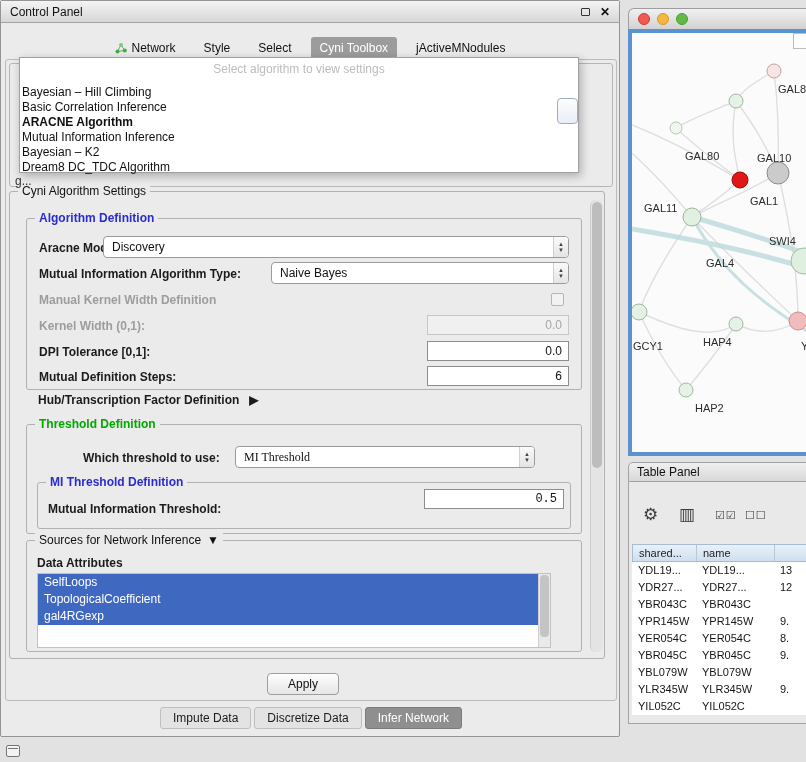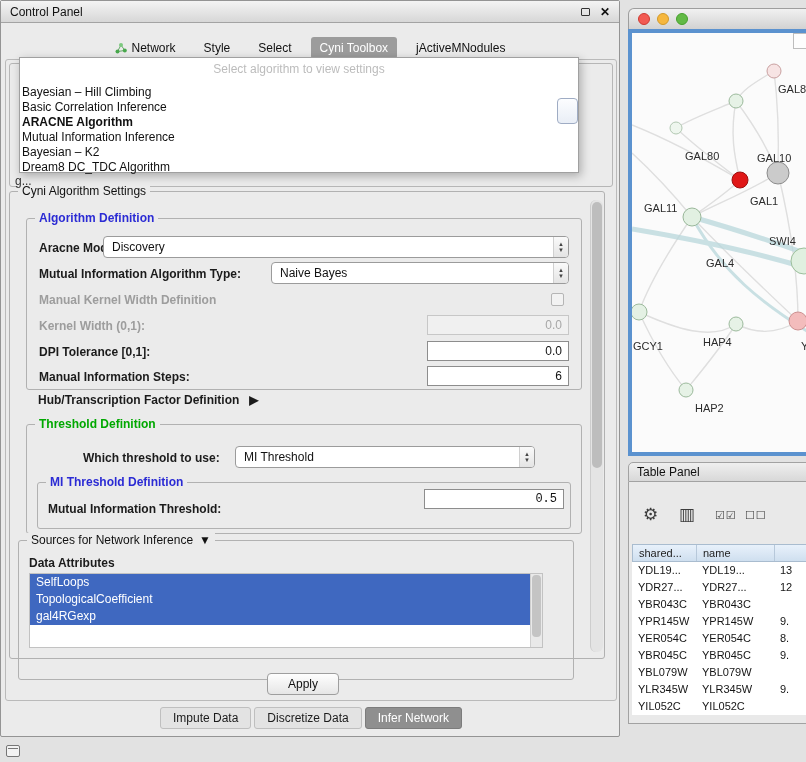--- a/index.html
+++ b/index.html
@@ -158,49 +158,49 @@
 
         <span class="lbl dis" style="left:12px; top:74px;">Manual Kernel Width Definition</span>
         <span class="checkbox" style="left:524px; top:74px;"></span>
 
         <span class="lbl dis" style="left:12px; top:100px;">Kernel Width (0,1):</span>
         <div class="field dis" style="left:400px; top:96px; width:142px;">0.0</div>
 
         <span class="lbl" style="left:12px; top:126px;">DPI Tolerance [0,1]:</span>
         <div class="field" style="left:400px; top:122px; width:142px;">0.0</div>
 
-        <span class="lbl" style="left:12px; top:151px;">Manual Information Steps:</span>
+        <span class="lbl" style="left:12px; top:151px;">Mutual Definition Steps:</span>
         <div class="field" style="left:400px; top:147px; width:142px;">6</div>
       </div>
 
       <div class="hubrow" style="left:28px; top:201px;">
         <span>Hub/Transcription Factor Definition</span>
         <span>▶</span>
       </div>
 
       <div class="groupbox" style="left:16px; top:232px; width:556px; height:110px;">
         <span class="gtitle green">Threshold Definition</span>
 
         <span class="lbl" style="left:56px; top:26px;">Which threshold to use:</span>
-        <div class="combo" style="left:208px; top:21px; width:300px;">
+        <div class="combo" style="left:208px; top:21px; width:300px;font-family:Liberation Serif, serif;">
           <span class="cval">MI Threshold</span>
           <span class="cstep">
               <span>▲</span>
               <span>▼</span>
             </span>
         </div>
 
         <div class="groupbox" style="left:10px; top:57px; width:534px; height:47px;">
           <span class="gtitle blue">MI Threshold Definition</span>
           <span class="lbl" style="left:10px; top:19px;">Mutual Information Threshold:</span>
           <div class="field" style="left:386px; top:6px; width:140px;font-family:Liberation Mono, monospace;">0.5</div>
         </div>
       </div>
 
-      <div class="groupbox" style="left:8px; top:348px; width:556px; height:140px;">
+      <div class="groupbox" style="left:16px; top:348px; width:556px; height:112px;">
         <span class="gtitle">
           <span>Sources for Network Inference</span>
           <span>▼</span>
         </span>
         <span class="lbl" style="left:10px; top:15px;">Data Attributes</span>
         <div class="listbox" style="left:10px; top:32px; width:514px; height:75px;">
           <div class="litem">SelfLoops</div>
           <div class="litem">TopologicalCoefficient</div>
           <div class="litem">gal4RGexp</div>
           <div class="list-scroll">

